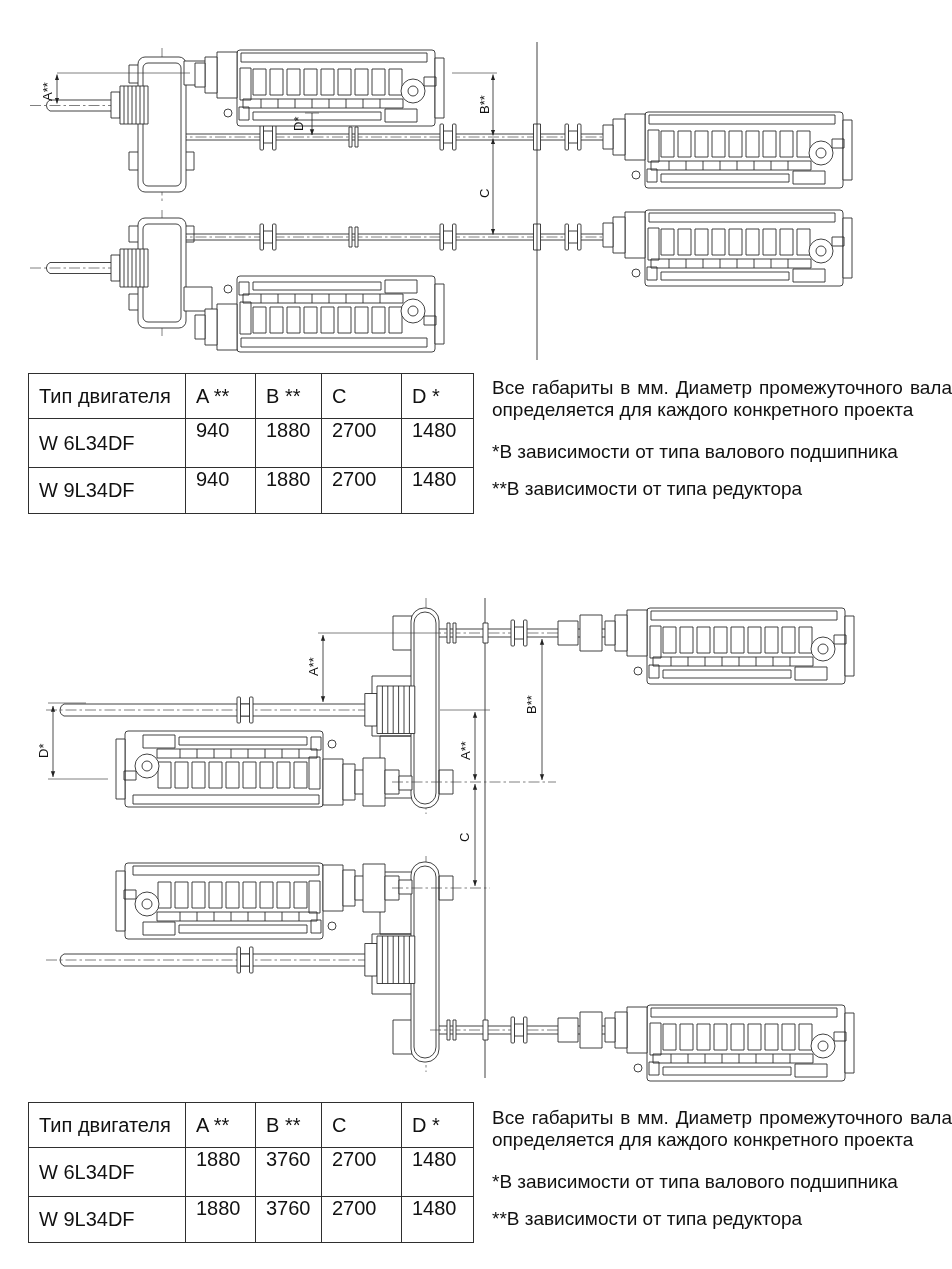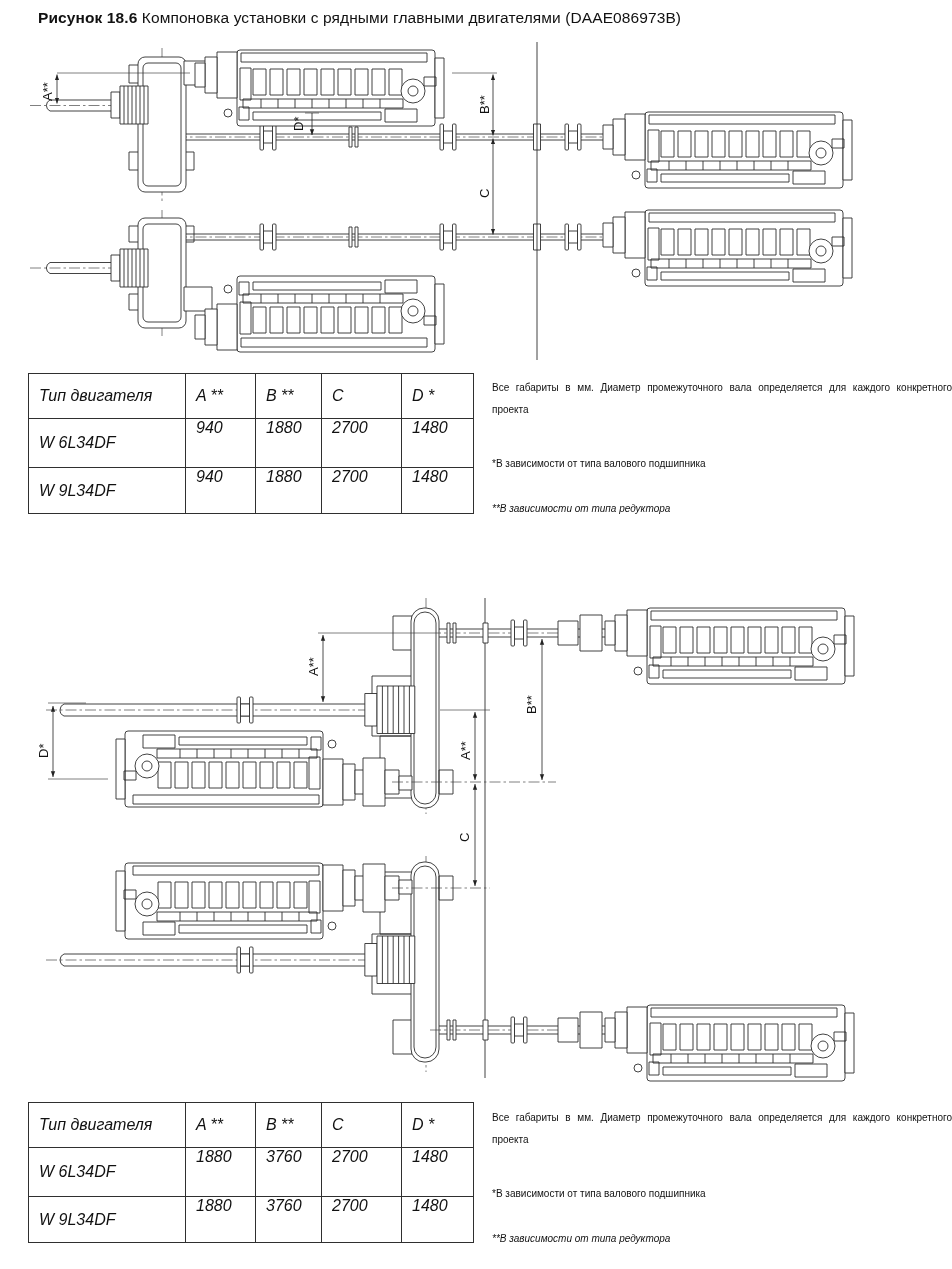--- a/index.html
+++ b/index.html
@@ -10,42 +10,38 @@
   svg.draw{position:absolute;left:0;}
   svg.draw *{vector-effect:non-scaling-stroke;}
   .dw{stroke:#2e2e2e;stroke-width:0.9;fill:none;}
   .fw{stroke:#2e2e2e;stroke-width:0.9;fill:#fff;}
   .thin{stroke:#3a3a3a;stroke-width:0.65;fill:none;}
   .cl{stroke:#3a3a3a;stroke-width:0.65;fill:none;stroke-dasharray:11 3 2.5 3;}
   .dim{stroke:#222;stroke-width:0.8;fill:none;marker-start:url(#arw);marker-end:url(#arw);}
   .dime{stroke:#222;stroke-width:0.8;fill:none;marker-end:url(#arw);}
   .dimlab{font-family:"Liberation Sans",sans-serif;font-size:13px;fill:#111;}
   table.spec{position:absolute;left:28px;border-collapse:collapse;table-layout:fixed;
-             font-size:16px;color:#111;font-style:italic;}
+             font-size:20px;color:#111;}
   table.spec td{border:1.6px solid #2f2f2f;padding:0 0 0 10px;overflow:hidden;white-space:nowrap;}
   table.spec tr.hdr td{height:44px;vertical-align:middle;}
   table.spec tr.r1 td{height:48px;}
   table.spec tr.r2 td{height:45px;}
   td.name{vertical-align:middle;}
   td.num{vertical-align:top;padding-top:5px;margin-top:33px;}
-  .notes{position:absolute;left:492px;width:460px;font-size:10px;line-height:22px;color:#111;}
+  .notes{position:absolute;left:492px;width:460px;font-size:19px;line-height:22px;color:#111;}
   .notes p{margin:0;}
   .notes .just{text-align:justify;}
-  .notes .nstar{margin-top:32px;}
-  .notes .nstar2{margin-top:23px;font-style:italic;}
+  .notes .nstar{margin-top:20px;}
+  .notes .nstar2{margin-top:15px;}
 </style>
 </head>
 <body>
 
 <div class="page">
 
-  <div class="fig-title" style="top:9px;">
-    <span class="b">Рисунок 18.6</span>
-    <span>Компоновка установки с рядными главными двигателями (DAAE086973B)</span>
-  </div>
 
   <svg class="draw" style="top:40px;" width="952" height="330" viewBox="0 40 952 330">
     <defs>
       <marker id="arw" viewBox="0 0 10 10" refX="9" refY="5" markerWidth="8" markerHeight="8" orient="auto-start-reverse">
         <path d="M0,1.6 L9,5 L0,8.4 z" fill="#222"></path>
       </marker>
       <g id="eng">
         <rect class="fw" x="42" y="4" width="198" height="76" rx="3"></rect>
         <rect class="fw" x="240" y="12" width="9" height="60"></rect>
         <rect class="fw" x="22" y="6" width="20" height="46"></rect>

